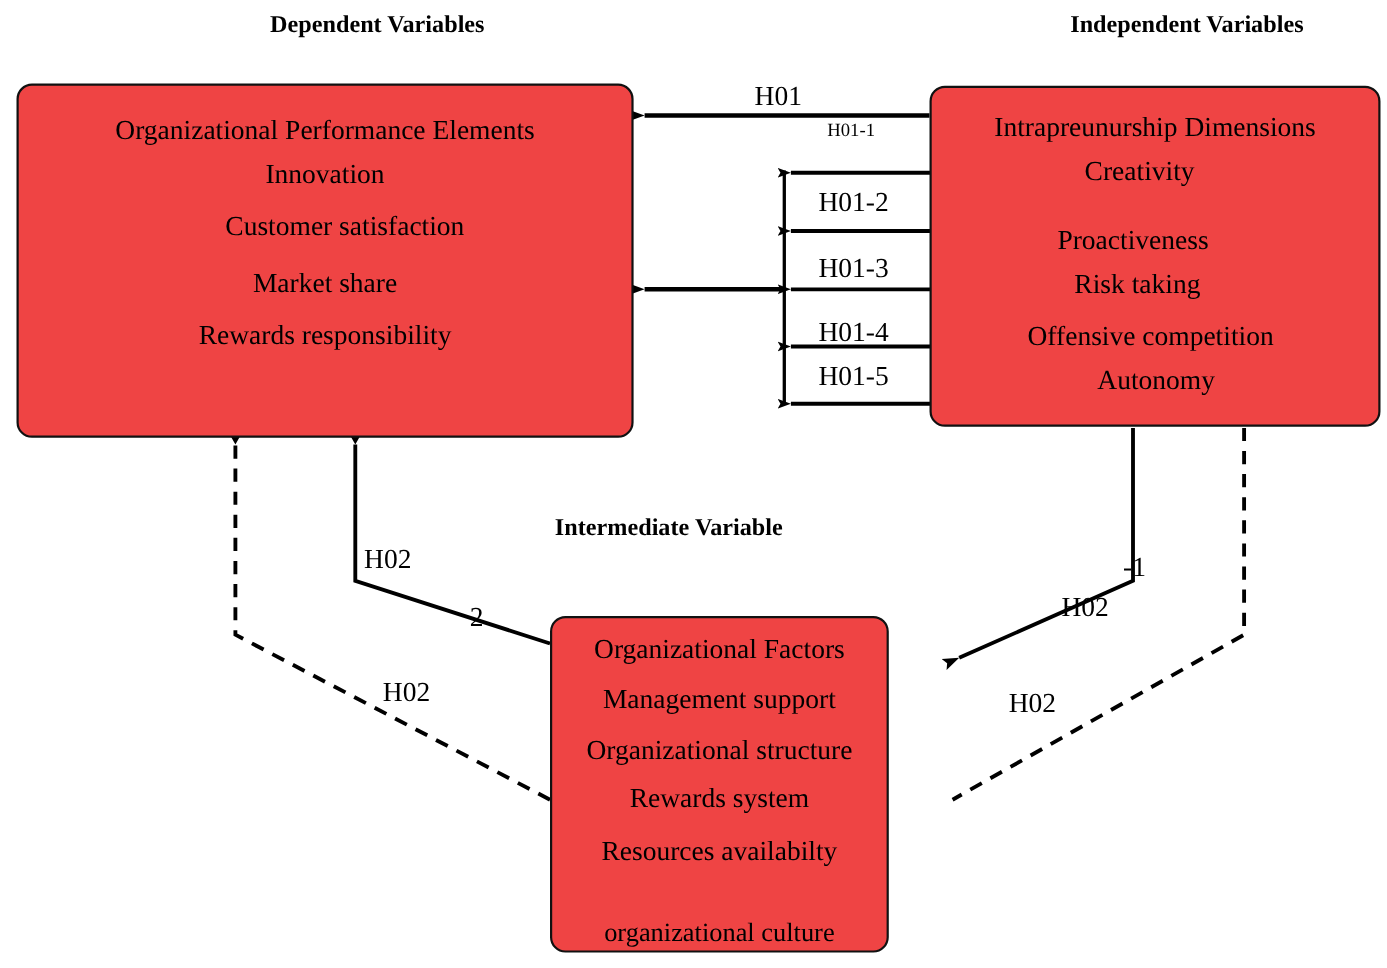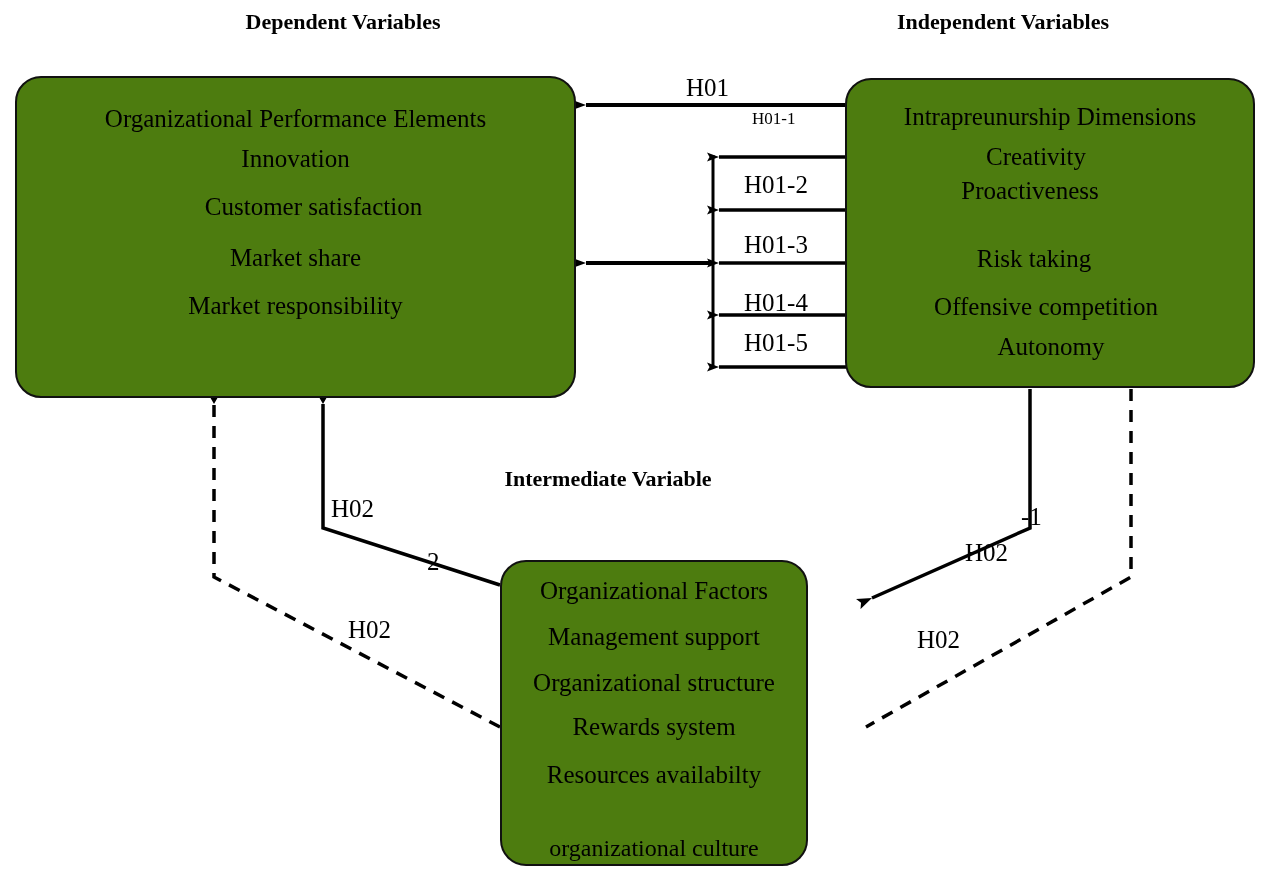--- a/index.html
+++ b/index.html
@@ -4,45 +4,45 @@
 <style>
   html,body{margin:0;padding:0;background:#ffffff;}
   body{width:1261px;height:880px;position:relative;overflow:hidden;
        font-family:"Liberation Serif","DejaVu Serif",serif;color:#000;}
   #canvas{position:absolute;left:0;top:0;width:1261px;height:880px;}
   svg.lines{position:absolute;left:0;top:0;width:1261px;height:880px;pointer-events:none;}
 
   .hdr{position:absolute;font-weight:bold;font-size:22px;letter-spacing:0px;
        white-space:nowrap;text-align:center;}
   .hdr-dep{left:193px;top:9px;width:300px;}
-  .hdr-ind{left:838px;top:9px;width:330px;text-align:center;}
+  .hdr-ind{left:914px;top:9px;width:330px;text-align:center;}
   .hdr-int{left:443px;top:466px;width:330px;}
 
-  .nodebox{position:absolute;border:2px solid #111;border-radius:26px;background:#4d7c0f;
+  .nodebox{position:absolute;border:2px solid #111;border-radius:14px;background:#ef4444;
            box-sizing:border-box;font-family:Liberation Serif, serif;}
   #box-dependent{left:15px;top:76px;width:561px;height:322px;}
   #box-independent{left:845px;top:78px;width:410px;height:310px;}
   #box-intermediate{left:500px;top:560px;width:308px;height:306px;}
 
   .boxlines{position:absolute;left:0;top:0;width:100%;height:100%;}
   .bl{position:absolute;white-space:nowrap;font-size:25px;line-height:1;}
 
   
   #box-dependent .bl{width:100%;text-align:center;}
   #dep-l0{top:28px;}
   #dep-l1{top:68px;}
   #dep-l2{top:116px;padding-left:18px;}
   #dep-l3{top:167px;}
   #dep-l4{top:215px;}
 
   
   #box-independent .bl{width:100%;text-align:center;}
   #ind-l0{top:24px;}
   #ind-l1{top:64px;left:0;text-align:right;padding-right:28px;box-sizing:border-box;}
-  #ind-l2{top:98px;left:0;text-align:right;padding-right:40px;box-sizing:border-box;}
+  #ind-l2{top:126px;left:0;text-align:right;padding-right:40px;box-sizing:border-box;}
   #ind-l3{top:166px;left:0;text-align:right;padding-right:32px;box-sizing:border-box;}
   #ind-l4{top:214px;left:0;text-align:right;padding-right:8px;box-sizing:border-box;}
   #ind-l5{top:254px;left:0;text-align:right;padding-right:80px;box-sizing:border-box;margin-left:41px;}
 
   
   #box-intermediate .bl{width:100%;text-align:center;}
   #int-l0{top:16px;}
   #int-l1{top:62px;}
   #int-l2{top:108px;}
   #int-l3{top:152px;}
@@ -131,21 +131,21 @@
       <path d="M1131,389 L1131,577 L866,727" fill="none" stroke="#000" stroke-width="3.5" stroke-dasharray="12 9"></path>
     </g>
   </svg>
 
   <div class="nodebox" id="box-dependent">
     <div class="boxlines">
       <div class="bl" id="dep-l0">Organizational Performance Elements</div>
       <div class="bl" id="dep-l1">Innovation</div>
       <div class="bl" id="dep-l2">Customer satisfaction</div>
       <div class="bl" id="dep-l3">Market share</div>
-      <div class="bl" id="dep-l4">Market responsibility</div>
+      <div class="bl" id="dep-l4">Rewards responsibility</div>
     </div>
   </div>
 
   <div class="nodebox" id="box-independent">
     <div class="boxlines">
       <div class="bl" id="ind-l0">Intrapreunurship Dimensions</div>
       <div class="bl" id="ind-l1">Creativity</div>
       <div class="bl" id="ind-l2">Proactiveness</div>
       <div class="bl" id="ind-l3">Risk taking</div>
       <div class="bl" id="ind-l4">Offensive competition</div>

